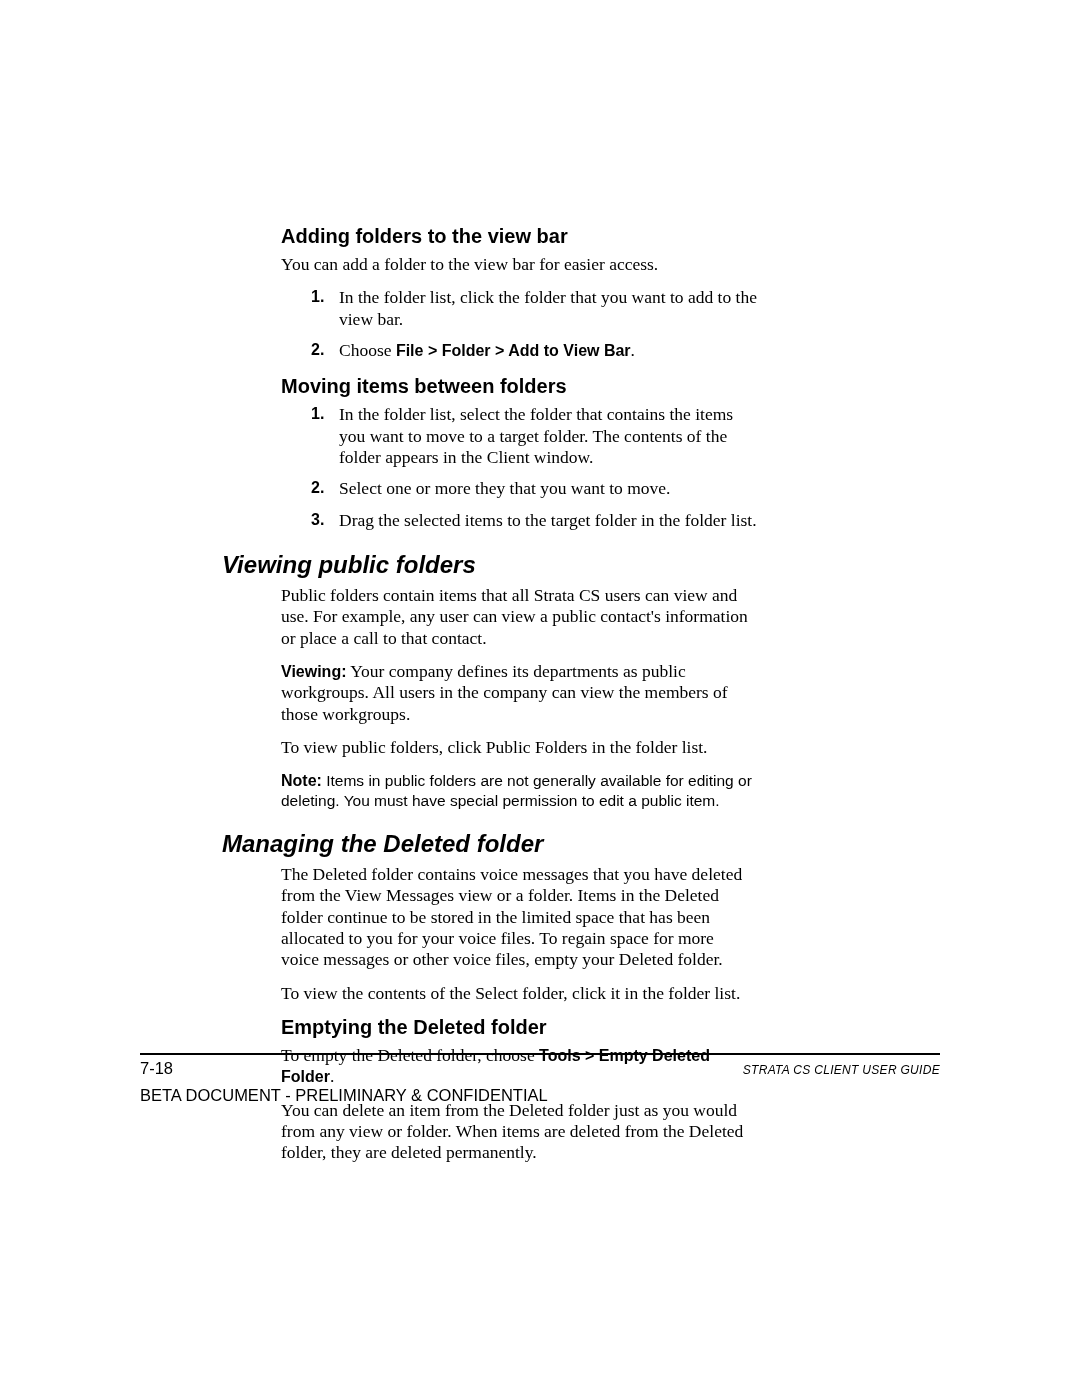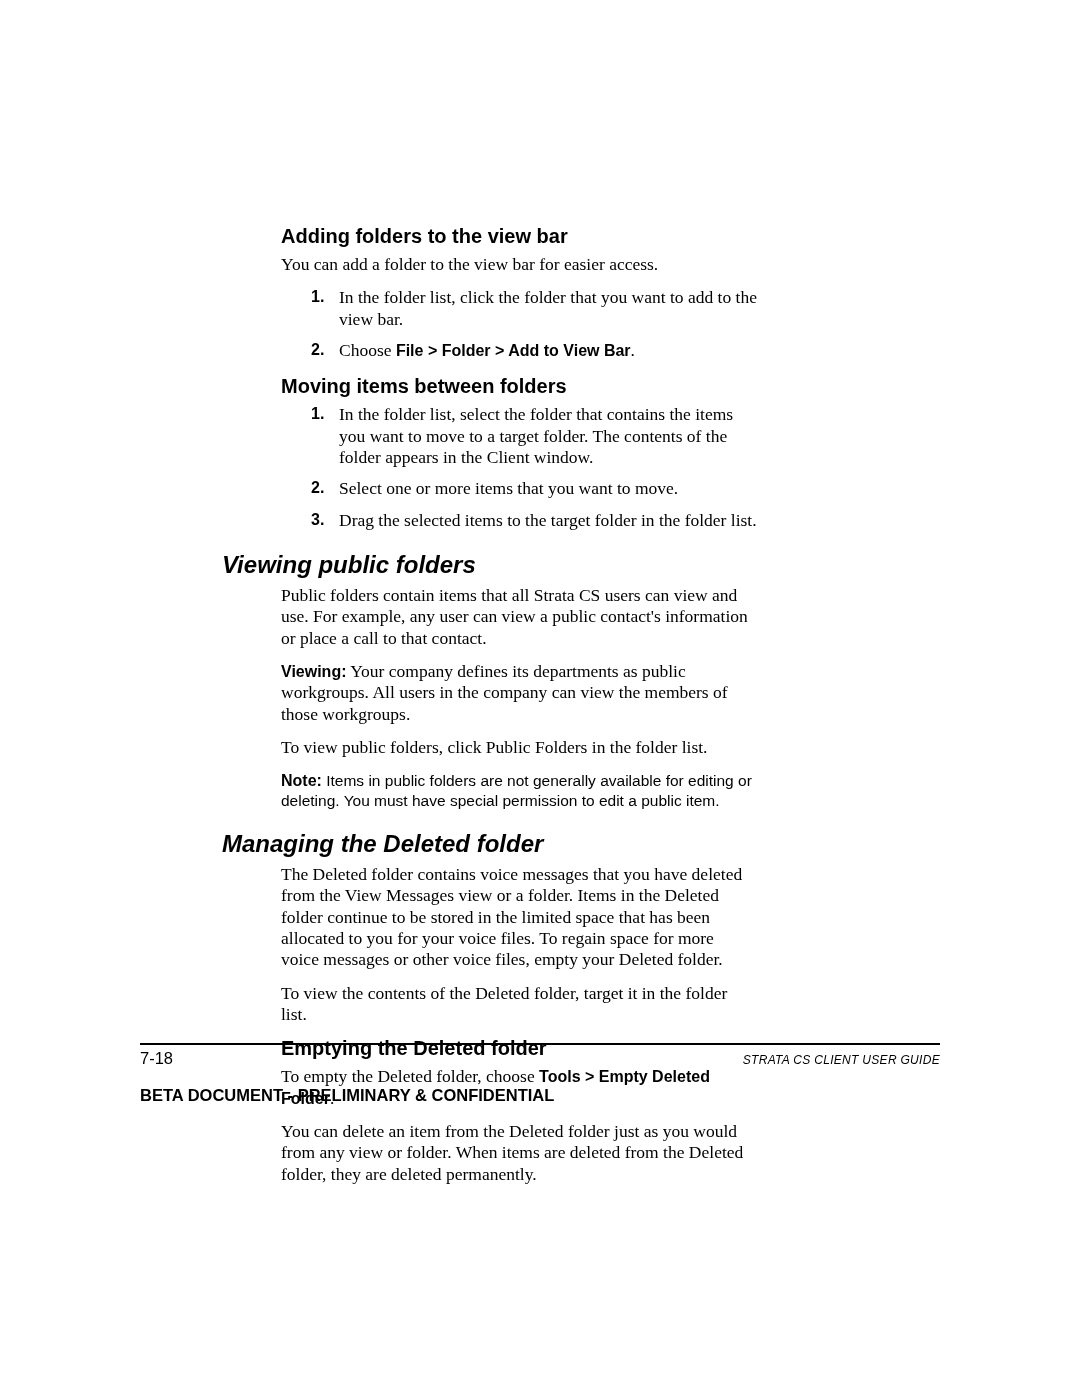--- a/index.html
+++ b/index.html
@@ -92,23 +92,23 @@
     font-family: Arial, Helvetica, sans-serif;
     font-size: 16.5px;
   }
   .footer-right {
     font-variant: small-caps;
     letter-spacing: 0.3px;
     font-style: italic;
   }
   .footer-conf {
     font-family: Arial, Helvetica, sans-serif;
-    font-weight: bold;
+    font-weight: normal;
     font-size: 16.5px;
-    margin-top: 18px;
+    margin-top: 8px;
   }
   .sc { font-variant-caps: all-small-caps; }
 </style>
 </head>
 <body>
 
 <div class="page">
   <div class="content">
 
     <div class="heading-bold-sans">Adding folders to the view bar</div>
@@ -125,41 +125,41 @@
     </ol>
 
     <div class="heading-bold-sans" style="">Moving items between folders</div>
     <ol class="steps">
       <li>
         <span class="num">1.</span>
         <span>In the folder list, select the folder that contains the items you want to move to a target folder. The contents of the folder appears in the Client window.</span>
       </li>
       <li>
         <span class="num">2.</span>
-        <span>Select one or more items that you want to move.</span>
+        <span>Select one or more they that you want to move.</span>
       </li>
       <li>
         <span class="num">3.</span>
         <span>Drag the selected items to the target folder in the folder list.</span>
       </li>
     </ol>
 
     <div class="heading-major">Viewing public folders</div>
     <p class="body-text">Public folders contain items that all Strata CS users can view and use. For example, any user can view a public contact's information or place a call to that contact.</p>
     <p class="body-text">
       <span class="b-sans">Viewing:</span><span> Your company defines its departments as public workgroups. All users in the company can view the members of those workgroups.</span>
     </p>
     <p class="body-text">To view public folders, click Public Folders in the folder list.</p>
     <p class="note-text">
       <span class="b-sans">Note:</span><span>  Items in public folders are not generally available for editing or deleting. You must have special permission to edit a public item.</span>
     </p>
 
     <div class="heading-major">Managing the Deleted folder</div>
     <p class="body-text">The Deleted folder contains voice messages that you have deleted from the View Messages view or a folder. Items in the Deleted folder continue to be stored in the limited space that has been allocated to you for your voice files. To regain space for more voice messages or other voice files, empty your Deleted folder.</p>
-    <p class="body-text">To view the contents of the Deleted folder, target it in the folder list.</p>
+    <p class="body-text">To view the contents of the Select folder, click it in the folder list.</p>
 
     <div class="heading-bold-sans" style="margin-top:4px">Emptying the Deleted folder</div>
     <p class="body-text">
       <span>To empty the Deleted folder, choose </span><span class="b-sans">Tools &gt; Empty Deleted Folder</span><span>.</span>
     </p>
     <p class="body-text">You can delete an item from the Deleted folder just as you would from any view or folder. When items are deleted from the Deleted folder, they are deleted permanently.</p>
 
   </div>
 
   <div class="footer">

